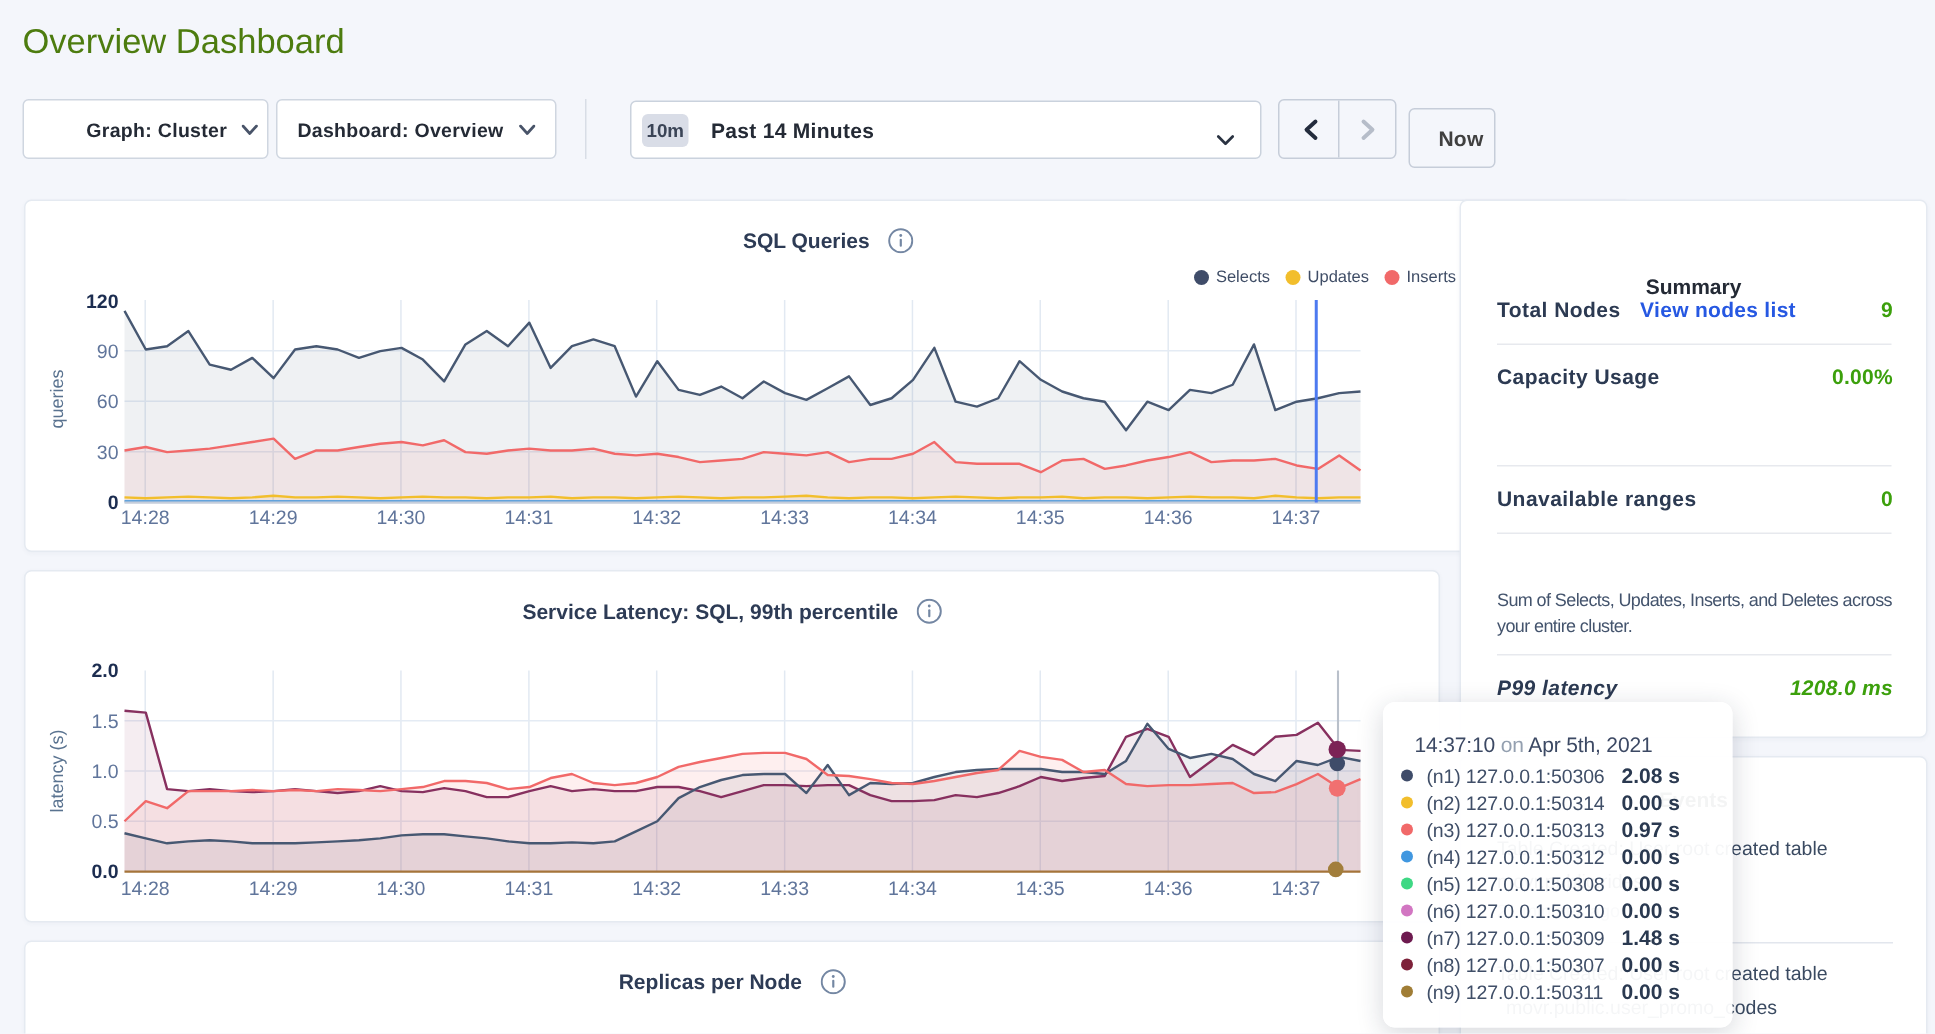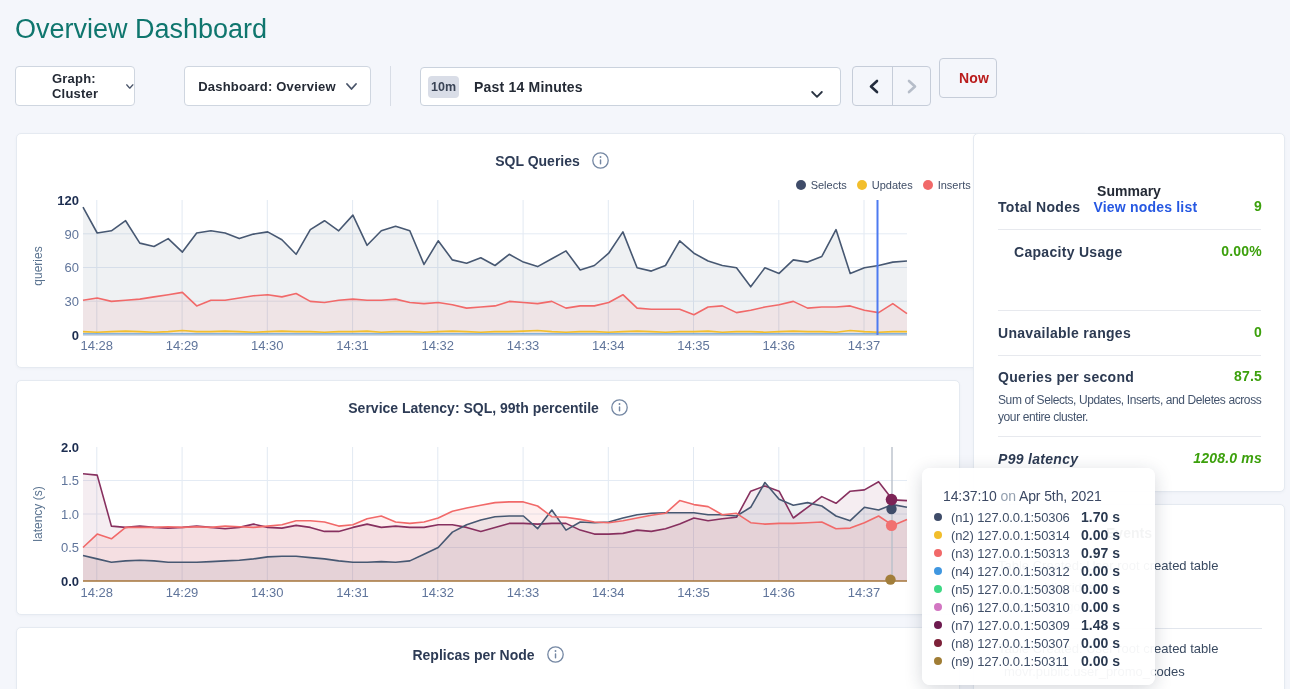--- a/index.html
+++ b/index.html
@@ -1,25 +1,25 @@
 <!DOCTYPE html>
 <html><head><meta charset="utf-8"><style>
 * { margin:0; padding:0; box-sizing:border-box; }
 html,body { width:1290px; height:689px; background:#f4f6fb; font-family:"Liberation Sans",sans-serif; position:relative; overflow:hidden; }
 .abs { position:absolute; }
-h1 { position:absolute; left:15px; top:14px; font-size:27px; font-weight:400; color:#0f766e; letter-spacing:0; }
+h1 { position:absolute; left:15px; top:14px; font-size:23px; font-weight:400; color:#4d7c0f; letter-spacing:0; }
 .btn { position:absolute; top:66px; height:40px; background:#fff; border:1px solid #cfd6e0; border-radius:4px; display:flex; align-items:center; justify-content:center; gap:10px; font-size:13px; font-weight:bold; color:#242a35; letter-spacing:.2px; }
 .vline { position:absolute; left:390px; top:66px; height:40px; width:1px; background:#d8dde6; }
 .timebox { position:absolute; left:420px; top:67px; width:421px; height:39px; background:#fff; border:1px solid #cad2dd; border-radius:4px; }
 .badge { position:absolute; left:7px; top:8px; width:31px; height:22px; background:#d9dde7; border-radius:4px; font-size:12.5px; font-weight:bold; color:#3a4456; text-align:center; line-height:22px; }
 .tblabel { position:absolute; left:53px; top:11px; font-size:14px; font-weight:bold; color:#242a35; letter-spacing:.2px; }
 .tbchev { position:absolute; right:17px; top:15px; }
 .arrgrp { position:absolute; left:852px; top:66px; width:79px; height:40px; border:1px solid #c6cdd9; border-radius:4px; }
 .arrgrp .mid { position:absolute; left:39px; top:0; width:1px; height:38px; background:#c6cdd9; }
-.nowbtn { position:absolute; left:939px; top:58px; width:58px; height:40px; border:1px solid #c6cdd9; border-radius:4px; font-size:14px; font-weight:bold; color:#b91c1c; text-align:center; line-height:38px; letter-spacing:.2px;padding-left:12px; }
+.nowbtn { position:absolute; left:939px; top:72px; width:58px; height:40px; border:1px solid #c6cdd9; border-radius:4px; font-size:14px; font-weight:bold; color:#404040; text-align:center; line-height:38px; letter-spacing:.2px;padding-left:12px; }
 .panel { position:absolute; background:#fff; border:1px solid #e5eaf1; border-radius:5px; box-shadow:0 1px 3px rgba(60,75,100,0.04); }
 .ctitle { position:absolute; left:0; width:100%; top:18px; text-align:center; font-size:14px; font-weight:bold; color:#2d3b55; letter-spacing:0; }
 .ctitle .iico { vertical-align:-3.5px; margin-left:8px; }
 .legend { position:absolute; right:54px; top:45px; display:flex; gap:10px; }
 .li { font-size:11px; color:#3f4d66; display:flex; align-items:center; gap:5px; }
 .ldot { width:10px; height:10px; border-radius:50%; display:inline-block; }
 .ylab { position:absolute; font-size:12px; color:#5a7390; transform:rotate(-90deg); transform-origin:center; white-space:nowrap; text-align:center; }
 .srow { position:absolute; left:24px; right:22px; }
 .slab { font-size:14px; font-weight:bold; color:#2c3a52; letter-spacing:.3px; }
 .sval { position:absolute; right:0; top:0; font-size:14px; font-weight:bold; color:#3ca00c; letter-spacing:.2px; }
@@ -31,21 +31,21 @@
 .tdate .on { color:#94a0b0; }
 .trow { position:absolute; left:12px; height:18px; display:flex; align-items:center;justify-content:space-between; }
 .tdot { width:8px; height:8px; border-radius:50%; display:inline-block; margin-right:9px; }
 .tlab { font-size:13px; color:#404f68; width:123px; letter-spacing:-0.1px; }
 .tval { font-size:14px; font-weight:bold; color:#2a3950; margin-left:7px; }
 .ev-line { position:absolute; font-size:13px; color:#3a4a61; }
 </style></head><body>
 
 <h1>Overview Dashboard</h1>
 
-<div class="btn" style="left:15px; width:120px;padding-left:36px;">Graph: Cluster <svg width="11" height="7" viewBox="0 0 11 7">
+<div class="btn" style="left:15px; width:164px;padding-left:36px;">Graph: Cluster <svg width="11" height="7" viewBox="0 0 11 7">
       <path d="M1 1 L5.5 6 L10 1" fill="none" stroke="#495469" stroke-width="1.8" stroke-linecap="round" stroke-linejoin="round"></path>
     </svg></div>
 <div class="btn" style="left:184px; width:187px;">Dashboard: Overview <svg width="11" height="7" viewBox="0 0 11 7">
       <path d="M1 1 L5.5 6 L10 1" fill="none" stroke="#495469" stroke-width="1.8" stroke-linecap="round" stroke-linejoin="round"></path>
     </svg></div>
 <div class="vline"></div>
 
 <div class="timebox">
   <span class="badge">10m</span>
   <span class="tblabel">Past 14 Minutes</span>
@@ -175,46 +175,45 @@
         <circle cx="8.5" cy="8.5" r="7.7" fill="none" stroke="#7487a3" stroke-width="1.3"></circle>
         <circle cx="8.5" cy="5.0" r="0.95" fill="#7487a3"></circle>
         <rect x="7.8" y="7.2" width="1.45" height="5.3" rx="0.7" fill="#7487a3"></rect>
       </svg></div>
 </div>
 
 <div class="panel" style="left:973px; top:133px; width:312px; height:359px;">
   <div class="ctitle" style="top:18px; color:#242a35;margin-top:31px;">Summary</div>
   <div class="srow" style="top:64px;"><span class="slab">Total Nodes</span><span class="slink">View nodes list</span><span class="sval">9</span></div>
   <div class="sdiv" style="top:95px;"></div>
-  <div class="srow" style="top:109px;margin-left:16px;"><span class="slab">Capacity Usage</span><span class="sval">0.00%</span></div>
+  <div class="srow" style="top:109px;"><span class="slab">Capacity Usage</span><span class="sval">0.00%</span></div>
   <div class="sdiv" style="top:176px;"></div>
   <div class="srow" style="top:190px;"><span class="slab">Unavailable ranges</span><span class="sval">0</span></div>
   <div class="sdiv" style="top:221px;"></div>
-  <div class="srow" style="top:234px;"><span class="slab">Queries per second</span><span class="sval">87.5</span></div>
   <div class="sdesc" style="top:258px;">Sum of Selects, Updates, Inserts, and Deletes across<br>your entire cluster.</div>
   <div class="sdiv" style="top:302px;"></div>
   <div class="srow" style="top:316px;font-style:italic;"><span class="slab">P99 latency</span><span class="sval">1208.0 ms</span></div>
 </div>
 
 <div class="panel" style="left:973px; top:504px; width:312px; height:260px;">
   <div class="ctitle" style="top:20px; color:#242a35;">Events</div>
 </div>
 <div class="ev-line" style="left:998px; top:558px;">Table Created: User root created table</div>
 <div class="ev-line" style="left:998px; top:580px;">movr.public.rides</div>
 <div class="ev-line" style="left:998px; top:600px; font-size:12px; color:#8b98a9;">21 minutes ago</div>
 <div class="sdiv abs" style="left:997px; top:628px; width:265px; background:#e2e6ed;"></div>
 <div class="ev-line" style="left:998px; top:641px;">Table Created: User root created table</div>
 <div class="ev-line" style="left:1004px; top:664px;">movr.public.user_promo_codes</div>
 
 <div class="ttip">
   <div class="tdate">14:37:10 <span class="on">on</span> Apr 5th, 2021</div>
   <div class="trow" style="top:40px">
       <span class="tdot" style="background:#3f4c69"></span>
       <span class="tlab">(n1) 127.0.0.1:50306</span>
-      <span class="tval">1.70 s</span>
+      <span class="tval">2.08 s</span>
     </div>
 <div class="trow" style="top:58px">
       <span class="tdot" style="background:#f2be2c"></span>
       <span class="tlab">(n2) 127.0.0.1:50314</span>
       <span class="tval">0.00 s</span>
     </div>
 <div class="trow" style="top:76px">
       <span class="tdot" style="background:#f16969"></span>
       <span class="tlab">(n3) 127.0.0.1:50313</span>
       <span class="tval">0.97 s</span>

